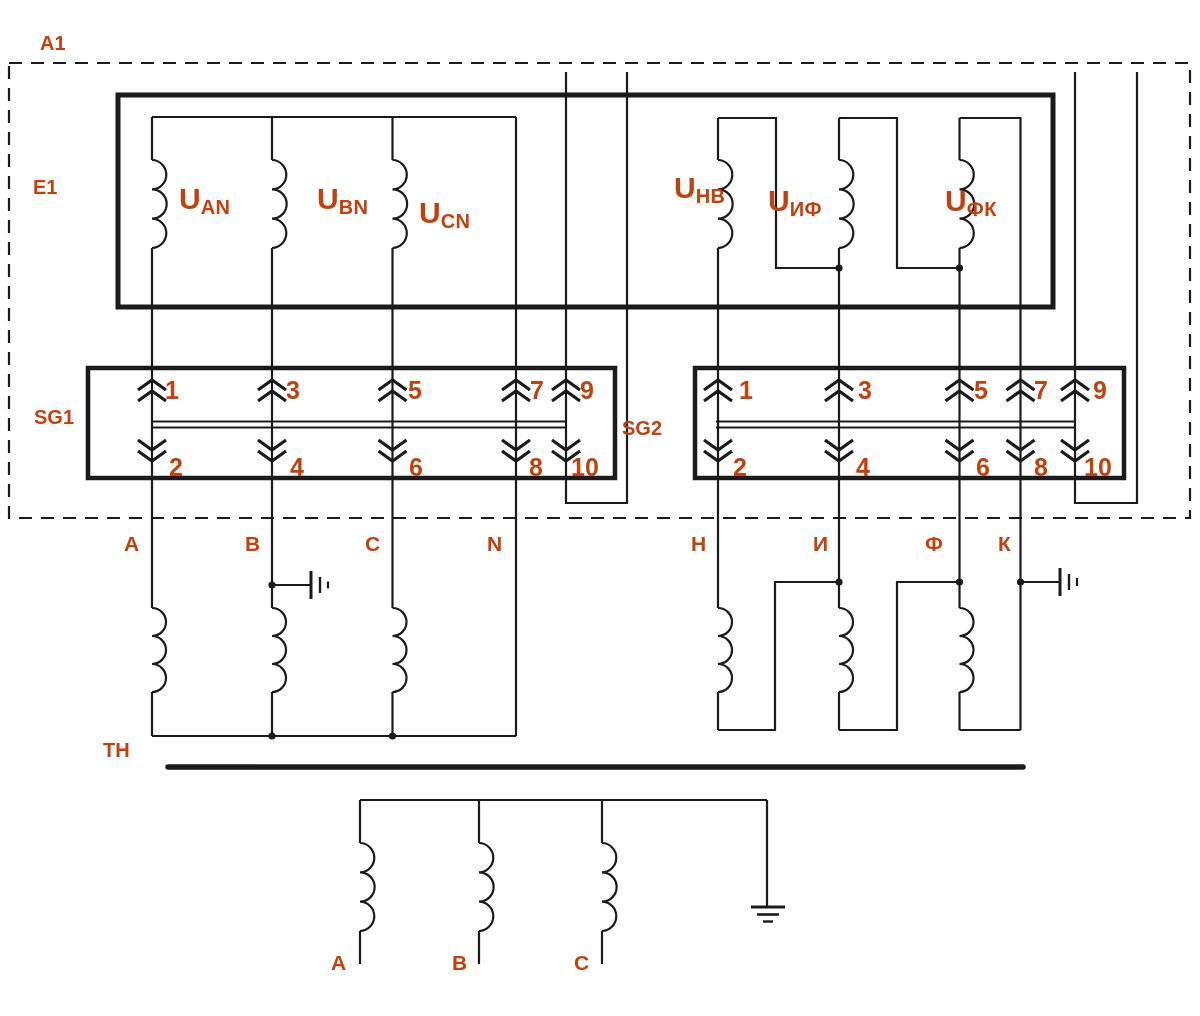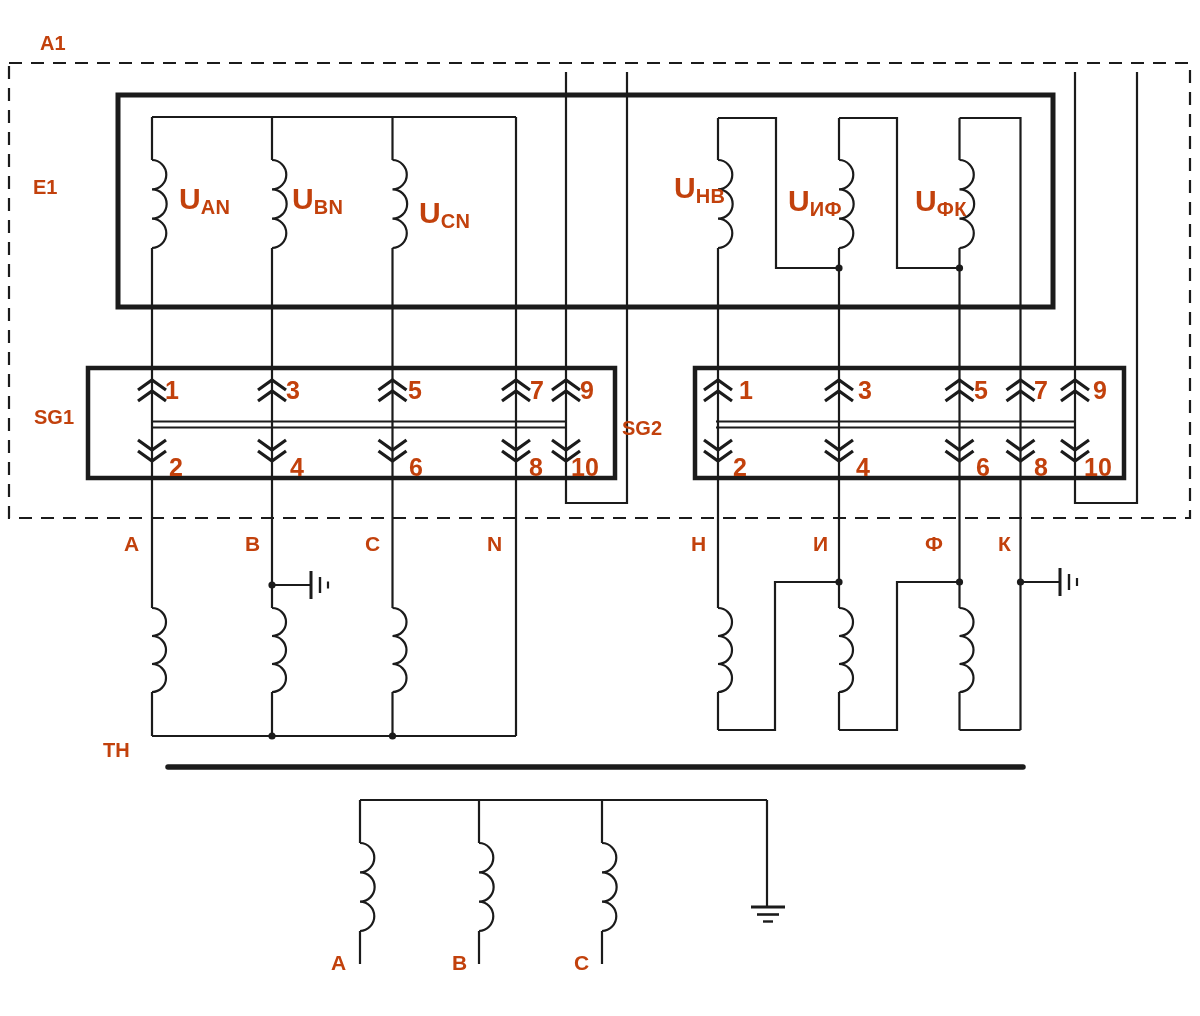--- a/index.html
+++ b/index.html
@@ -143,25 +143,25 @@
   </g>
 </svg>
 
 <div class="lbl t20" style="left:40px;top:33px">A1</div>
 <div class="lbl t20" style="left:33px;top:177px">E1</div>
 <div class="lbl t20" style="left:34px;top:407px">SG1</div>
 <div class="lbl t20" style="left:622px;top:418px">SG2</div>
 <div class="lbl t20" style="left:103px;top:740px">ТН</div>
 
 <div class="lbl ulabel" style="left:179px;top:184px"><span>U</span><span class="sub">AN</span></div>
-<div class="lbl ulabel" style="left:292px;top:184px"><span>U</span><span class="sub">BN</span></div>
+<div class="lbl ulabel" style="left:317px;top:184px"><span>U</span><span class="sub">BN</span></div>
 <div class="lbl ulabel" style="left:419px;top:198px"><span>U</span><span class="sub">CN</span></div>
 <div class="lbl ulabel" style="left:674px;top:173px"><span>U</span><span class="sub">НВ</span></div>
-<div class="lbl ulabel" style="left:788px;top:186px"><span>U</span><span class="sub">ИФ</span></div>
-<div class="lbl ulabel" style="left:915px;top:186px"><span>U</span><span class="sub">ФК</span></div>
+<div class="lbl ulabel" style="left:768px;top:186px"><span>U</span><span class="sub">ИФ</span></div>
+<div class="lbl ulabel" style="left:945px;top:186px"><span>U</span><span class="sub">ФК</span></div>
 
 <div class="lbl t25" style="left:165px;top:378px">1</div>
 <div class="lbl t25" style="left:286px;top:378px">3</div>
 <div class="lbl t25" style="left:408px;top:378px">5</div>
 <div class="lbl t25" style="left:530px;top:378px">7</div>
 <div class="lbl t25" style="left:580px;top:378px">9</div>
 <div class="lbl t25" style="left:169px;top:455px">2</div>
 <div class="lbl t25" style="left:290px;top:455px">4</div>
 <div class="lbl t25" style="left:409px;top:455px">6</div>
 <div class="lbl t25" style="left:529px;top:455px">8</div>

